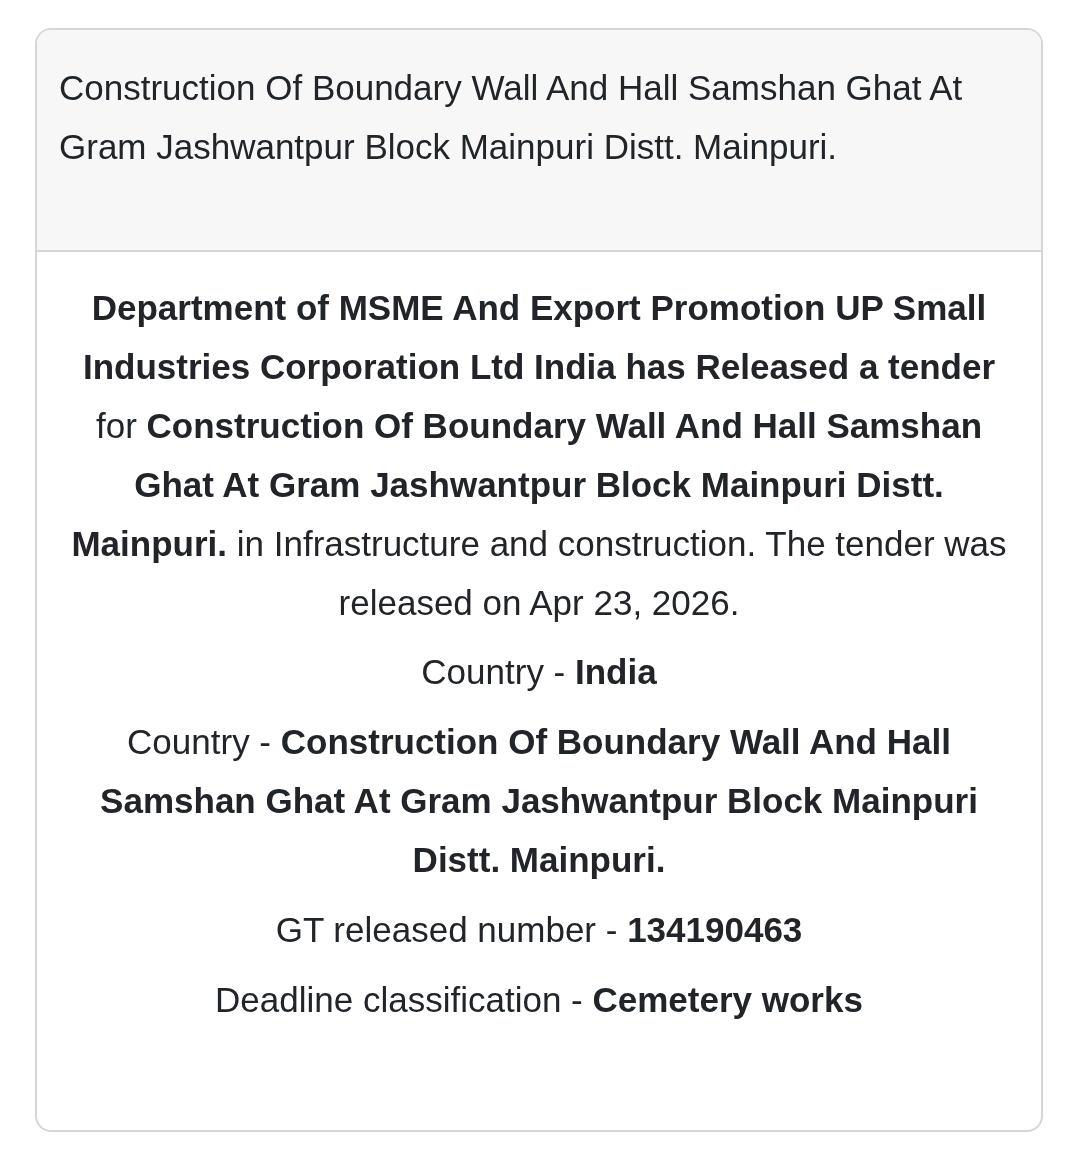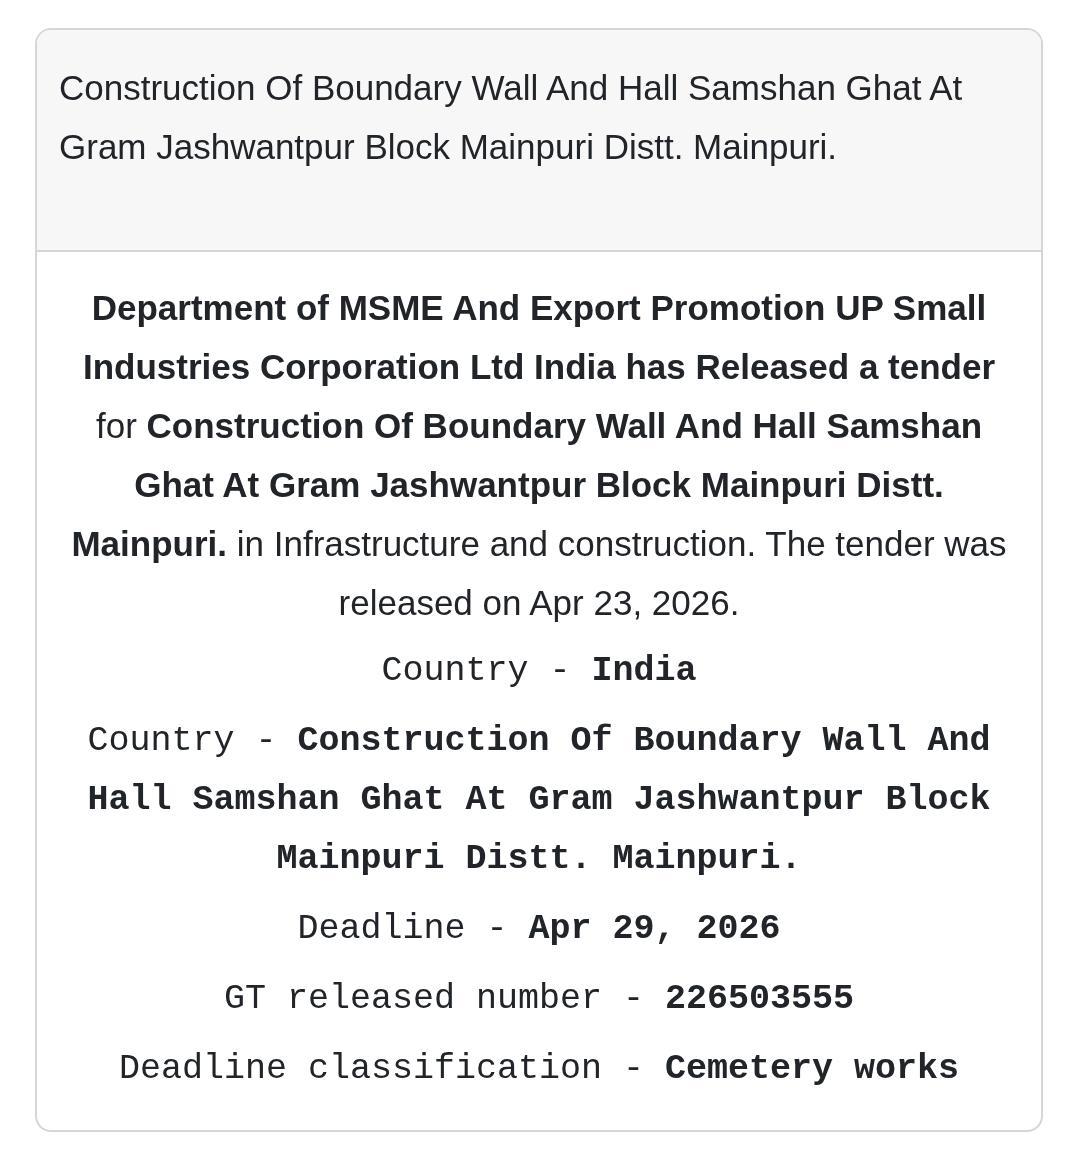--- a/index.html
+++ b/index.html
@@ -2,30 +2,29 @@
 <html><head>
 <meta charset="utf-8">
 <style>
   html, body { margin: 0; padding: 0; background: #ffffff; }
   body { width: 1080px; height: 1157px; position: relative; font-family: "Liberation Sans", "DejaVu Sans", sans-serif; color: #212529; }
   .card { position: absolute; left: 35px; top: 28px; width: 1008px; height: 1104px; border: 2px solid #d6d6d6; border-radius: 16px; overflow: hidden; background: #fff; box-sizing: border-box; }
   .card-header { background: #f7f7f7; border-bottom: 2px solid #d6d6d6; padding: 28px 22px 24px 22px; height: 222px; box-sizing: border-box; font-size: 35px; line-height: 59px; }
   .card-body { padding: 26px 22px 0 22px; font-size: 35px; line-height: 59px; text-align: center; }
   .desc { margin: 0 0 10px 0; }
   .b { font-weight: bold; }
-  .row { margin: 0 0 11px 0; font-family: Liberation Mono, monospace; }
+  .row { margin: 0 0 11px 0; }
 </style>
 </head>
 <body>
 
 <div class="card">
   <div class="card-header">
     <span>Construction Of Boundary Wall And Hall Samshan Ghat At Gram Jashwantpur Block Mainpuri Distt. Mainpuri.</span>
   </div>
   <div class="card-body">
     <p class="desc"><span class="b">Department of MSME And Export Promotion UP Small Industries Corporation Ltd India has Released a tender</span> <span>for</span> <span class="b">Construction Of Boundary Wall And Hall Samshan Ghat At Gram Jashwantpur Block Mainpuri Distt. Mainpuri.</span> <span>in Infrastructure and construction. The tender was released on Apr 23, 2026.</span></p>
     <p class="row"><span>Country - </span><span class="b">India</span></p>
     <p class="row"><span>Country - </span><span class="b">Construction Of Boundary Wall And Hall Samshan Ghat At Gram Jashwantpur Block Mainpuri Distt. Mainpuri.</span></p>
-    <p class="row"><span>Deadline - </span><span class="b">Apr 29, 2026</span></p>
-    <p class="row"><span>GT released number - </span><span class="b">226503555</span></p>
+    <p class="row"><span>GT released number - </span><span class="b">134190463</span></p>
     <p class="row"><span>Deadline classification - </span><span class="b">Cemetery works</span></p>
   </div>
 </div>
 
 </body></html>

